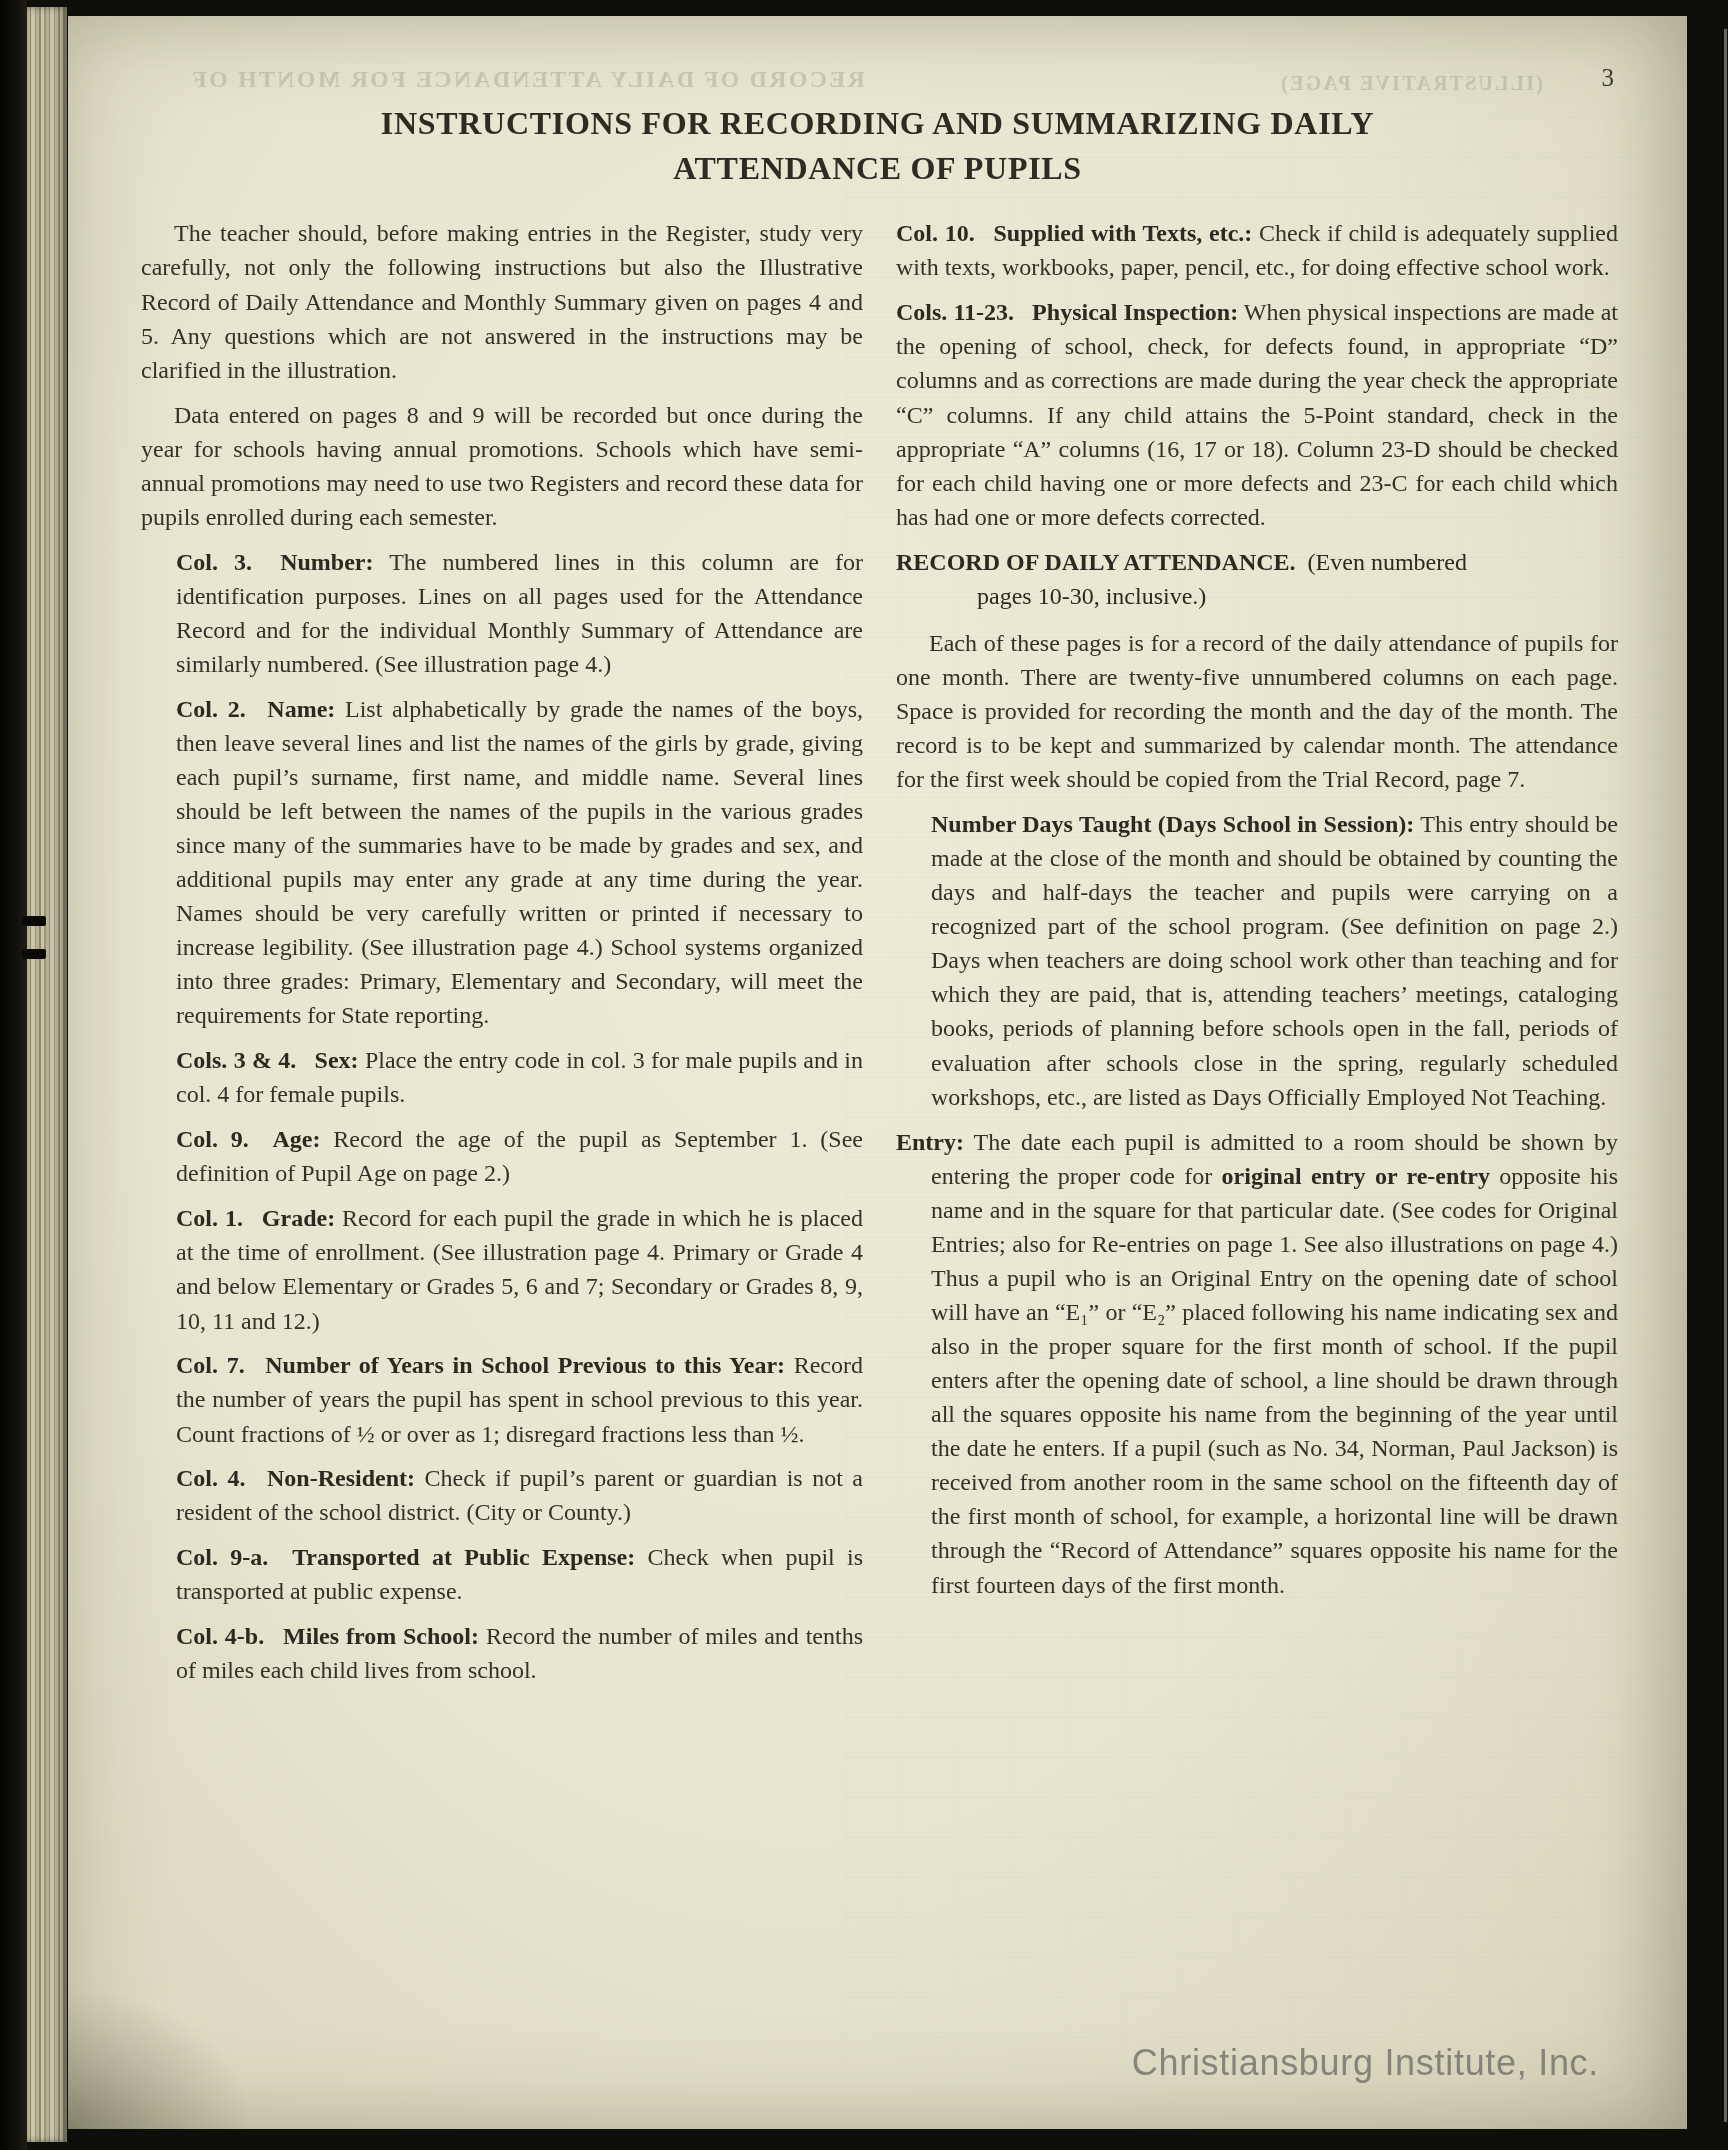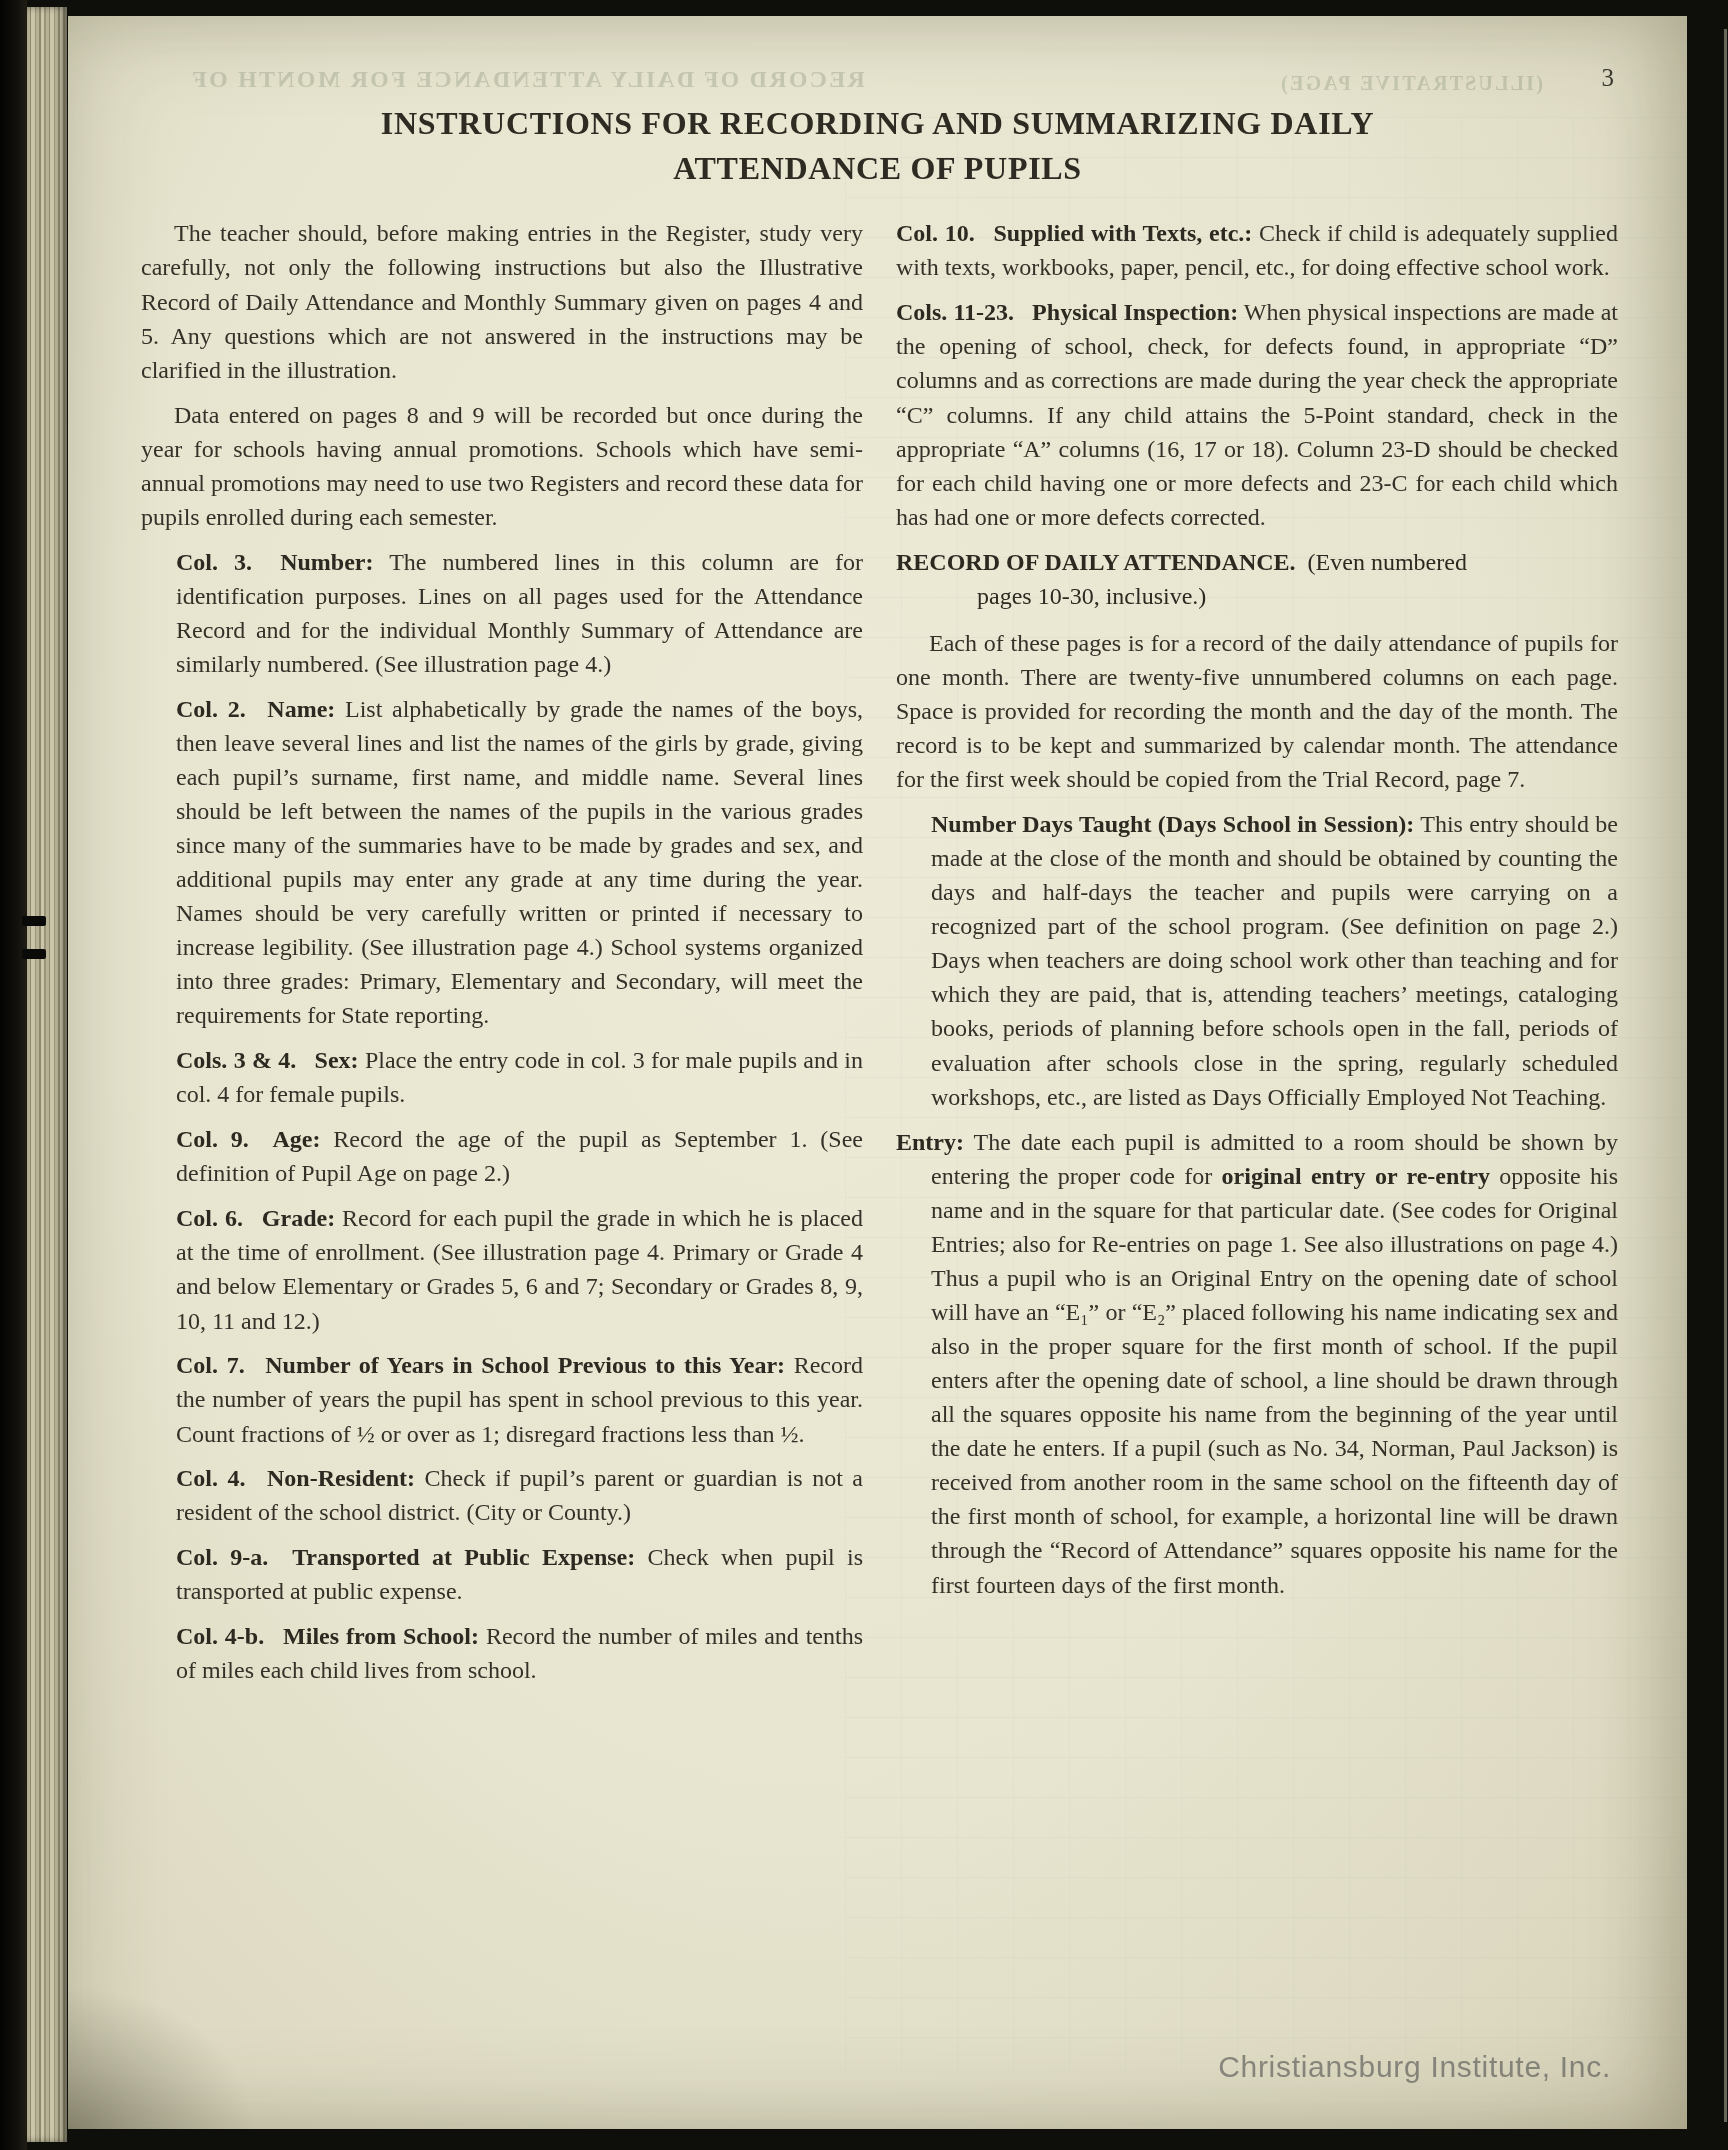--- a/index.html
+++ b/index.html
@@ -45,23 +45,23 @@
   .indent1{text-indent:33px;}
   .colblock{margin-left:35px;}
   .hang{padding-left:35px;text-indent:-35px;}
   b{color:#2c2920;}
 
   .heading{font-weight:bold;margin:8.6px 0 13px 0;color:#2c2920;}
   .hline2{padding-left:94px;}
   .hnorm{font-weight:normal;}
   .rec-line2{padding-left:81px;}
 
-  .watermark{position:absolute;bottom:45px;right:76px;
+  .watermark{position:absolute;bottom:45px;right:88px;
     font-family:"Liberation Sans","DejaVu Sans",sans-serif;
-    font-size:30px;color:rgba(82,82,80,.62);letter-spacing:0.7px;}
+    font-size:36px;color:rgba(82,82,80,.62);letter-spacing:0.7px;}
 </style>
 </head>
 <body>
 
 <div class="binding"></div>
 <div class="page-edges"></div>
 <div class="binding-mark" style="top:916px"></div>
 <div class="binding-mark" style="top:949px"></div>
 <div class="right-sliver"></div>
 
@@ -87,21 +87,21 @@
       <p class="para indent1">Data entered on pages 8 and 9 will be recorded but once during the year for schools having annual promotions. Schools which have semi-annual promotions may need to use two Registers and record these data for pupils enrolled during each semester.</p>
 
       <p class="para colblock"><b>Col. 3.  Number:</b> <span>The numbered lines in this column are for identification purposes.  Lines on all pages used for the Attendance Record and for the individual Monthly Summary of Attendance are similarly numbered.  (See illustration page 4.)</span></p>
 
       <p class="para colblock"><b>Col. 2.  Name:</b> <span>List alphabetically by grade the names of the boys, then leave several lines and list the names of the girls by grade, giving each pupil’s surname, first name, and middle name.  Several lines should be left between the names of the pupils in the various grades since many of the summaries have to be made by grades and sex, and additional pupils may enter any grade at any time during the year.  Names should be very carefully written or printed if necessary to increase legibility. (See illustration page 4.)  School systems organized into three grades: Primary, Elementary and Secondary, will meet the requirements for State reporting.</span></p>
 
       <p class="para colblock"><b>Cols. 3 &amp; 4.  Sex:</b> <span>Place the entry code in col. 3 for male pupils and in col. 4 for female pupils.</span></p>
 
       <p class="para colblock"><b>Col. 9.  Age:</b> <span>Record the age of the pupil as September 1.  (See definition of Pupil Age on page 2.)</span></p>
 
-      <p class="para colblock"><b>Col. 6.  Grade:</b> <span>Record for each pupil the grade in which he is placed at the time of enrollment.  (See illustration page 4.  Primary or Grade 4 and below Elementary or Grades 5, 6 and 7; Secondary or Grades 8, 9, 10, 11 and 12.)</span></p>
+      <p class="para colblock"><b>Col. 1.  Grade:</b> <span>Record for each pupil the grade in which he is placed at the time of enrollment.  (See illustration page 4.  Primary or Grade 4 and below Elementary or Grades 5, 6 and 7; Secondary or Grades 8, 9, 10, 11 and 12.)</span></p>
 
       <p class="para colblock"><b>Col. 7.  Number of Years in School Previous to this Year:</b> <span>Record the number of years the pupil has spent in school previous to this year.  Count fractions of ½ or over as 1; disregard fractions less than ½.</span></p>
 
       <p class="para colblock"><b>Col. 4.  Non-Resident:</b> <span>Check if pupil’s parent or guardian is not a resident of the school district.  (City or County.)</span></p>
 
       <p class="para colblock"><b>Col. 9-a.  Transported at Public Expense:</b> <span>Check when pupil is transported at public expense.</span></p>
 
       <p class="para colblock"><b>Col. 4-b.  Miles from School:</b> <span>Record the number of miles and tenths of miles each child lives from school.</span></p>
     </div>
 

